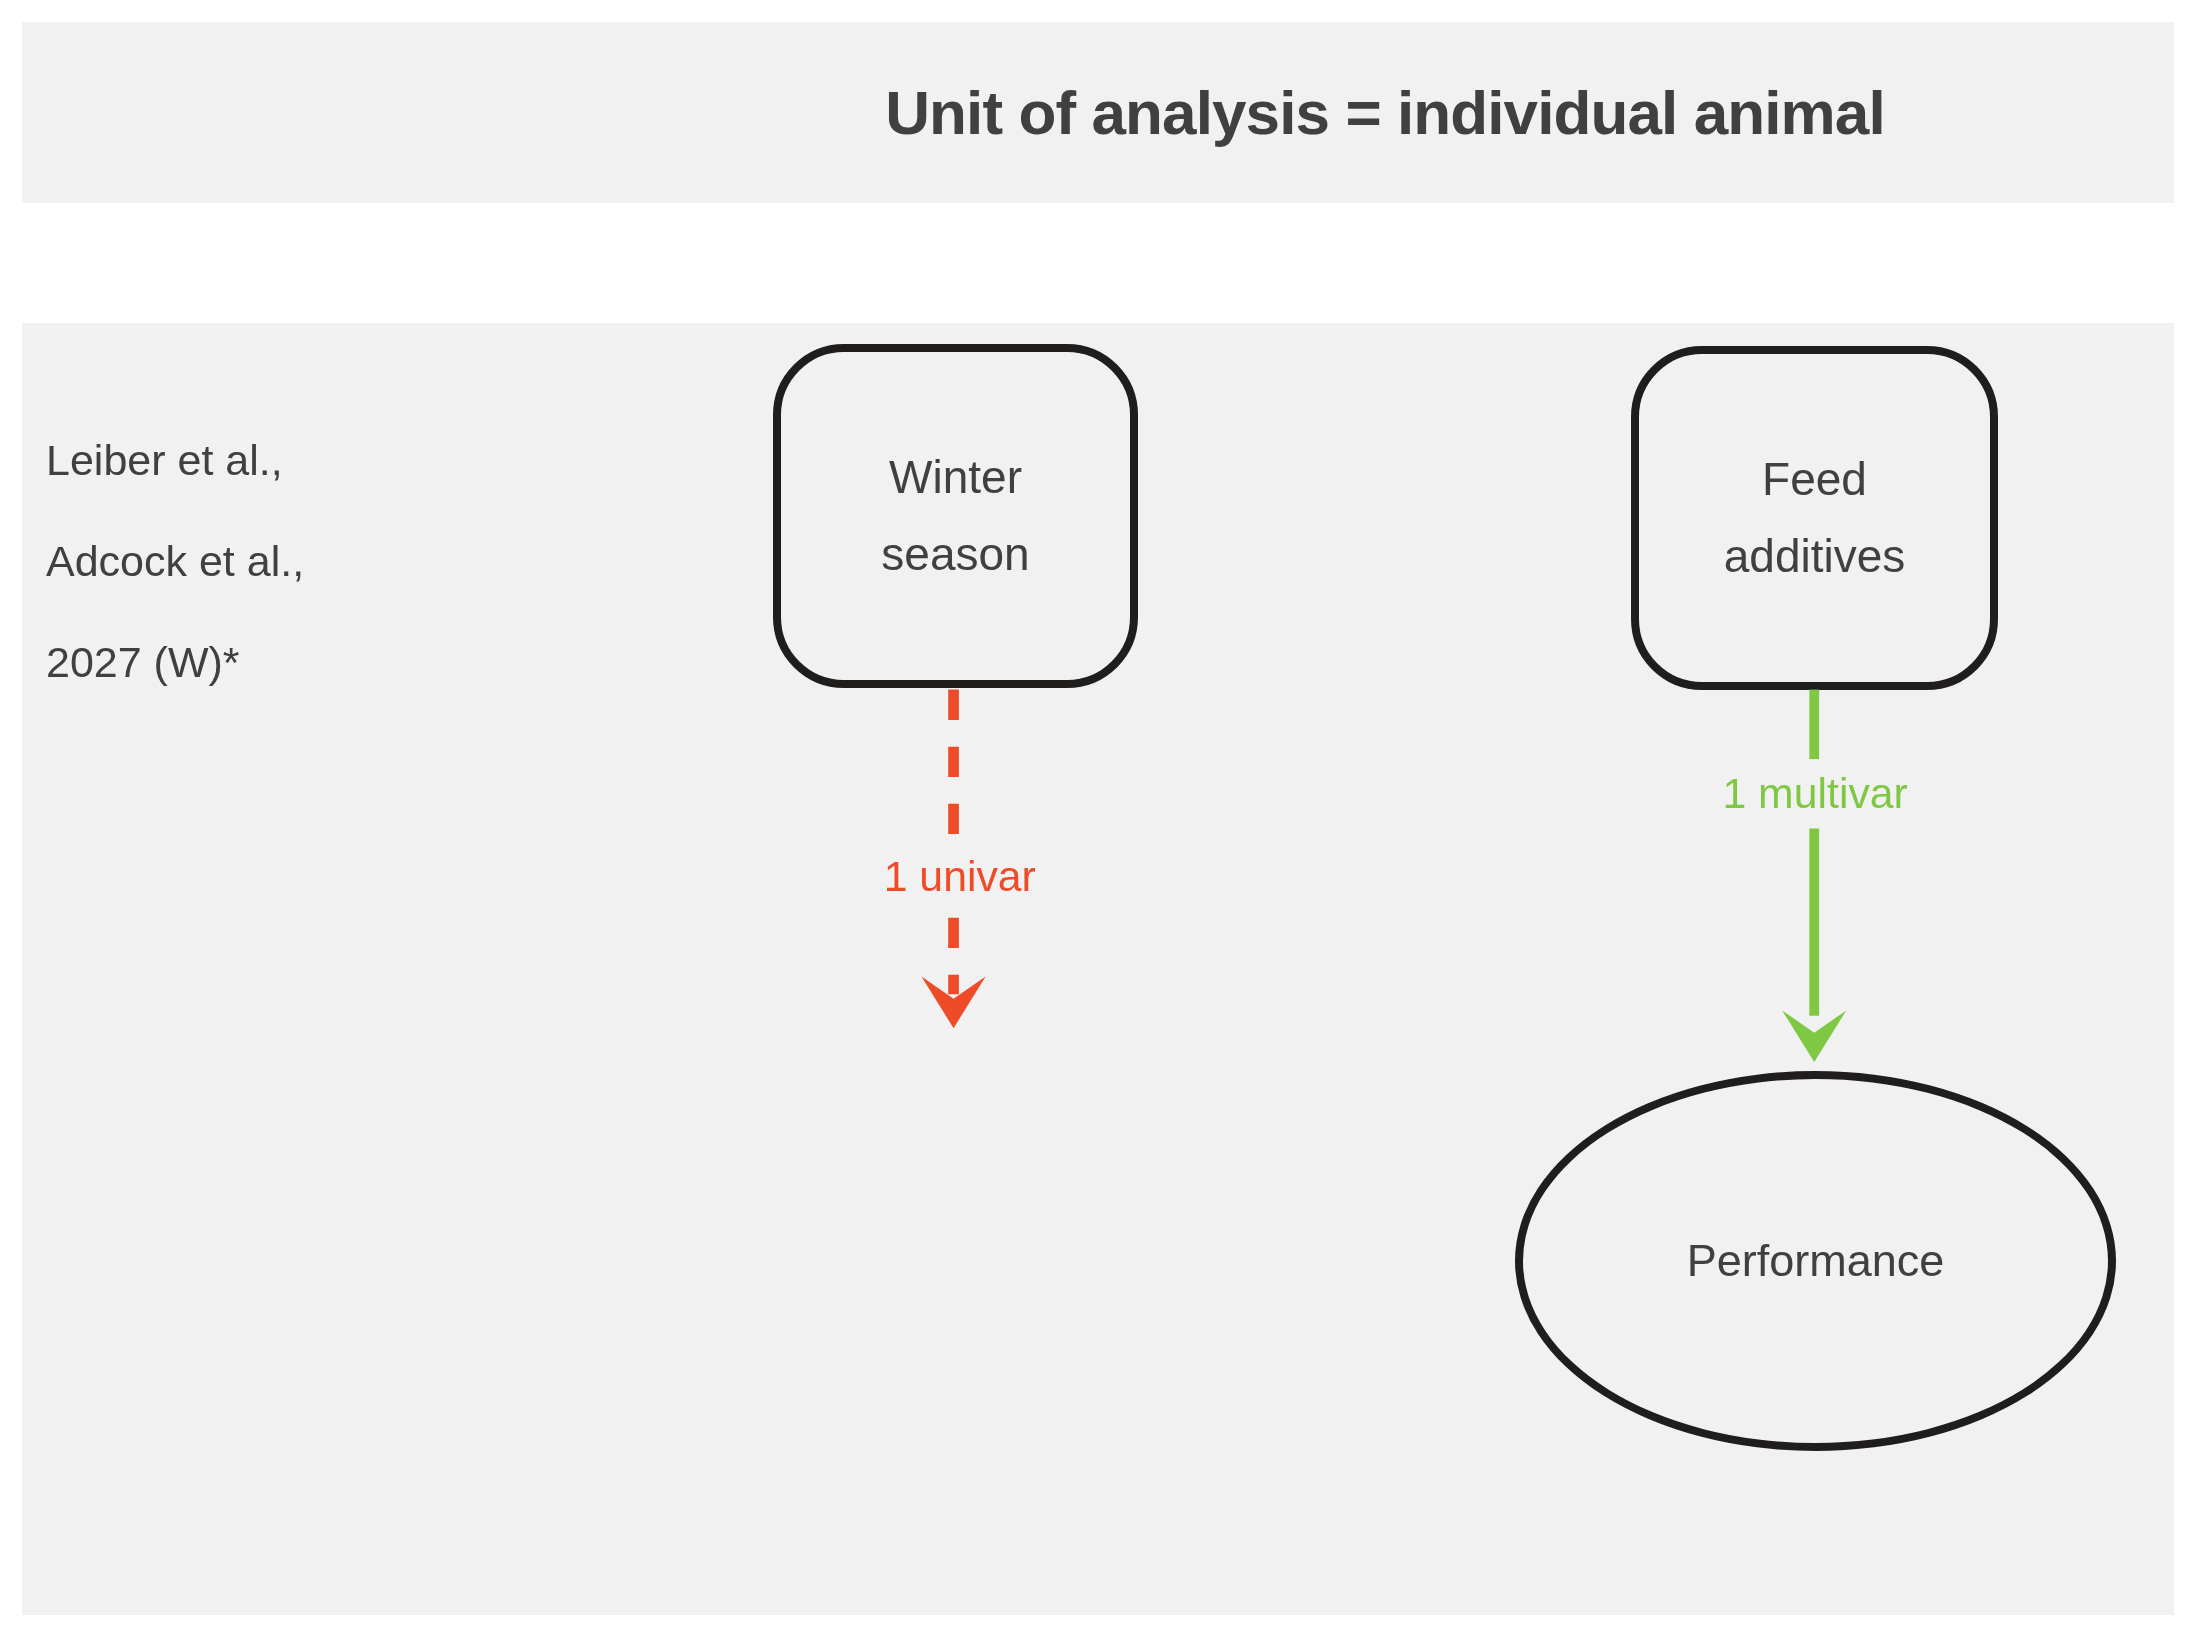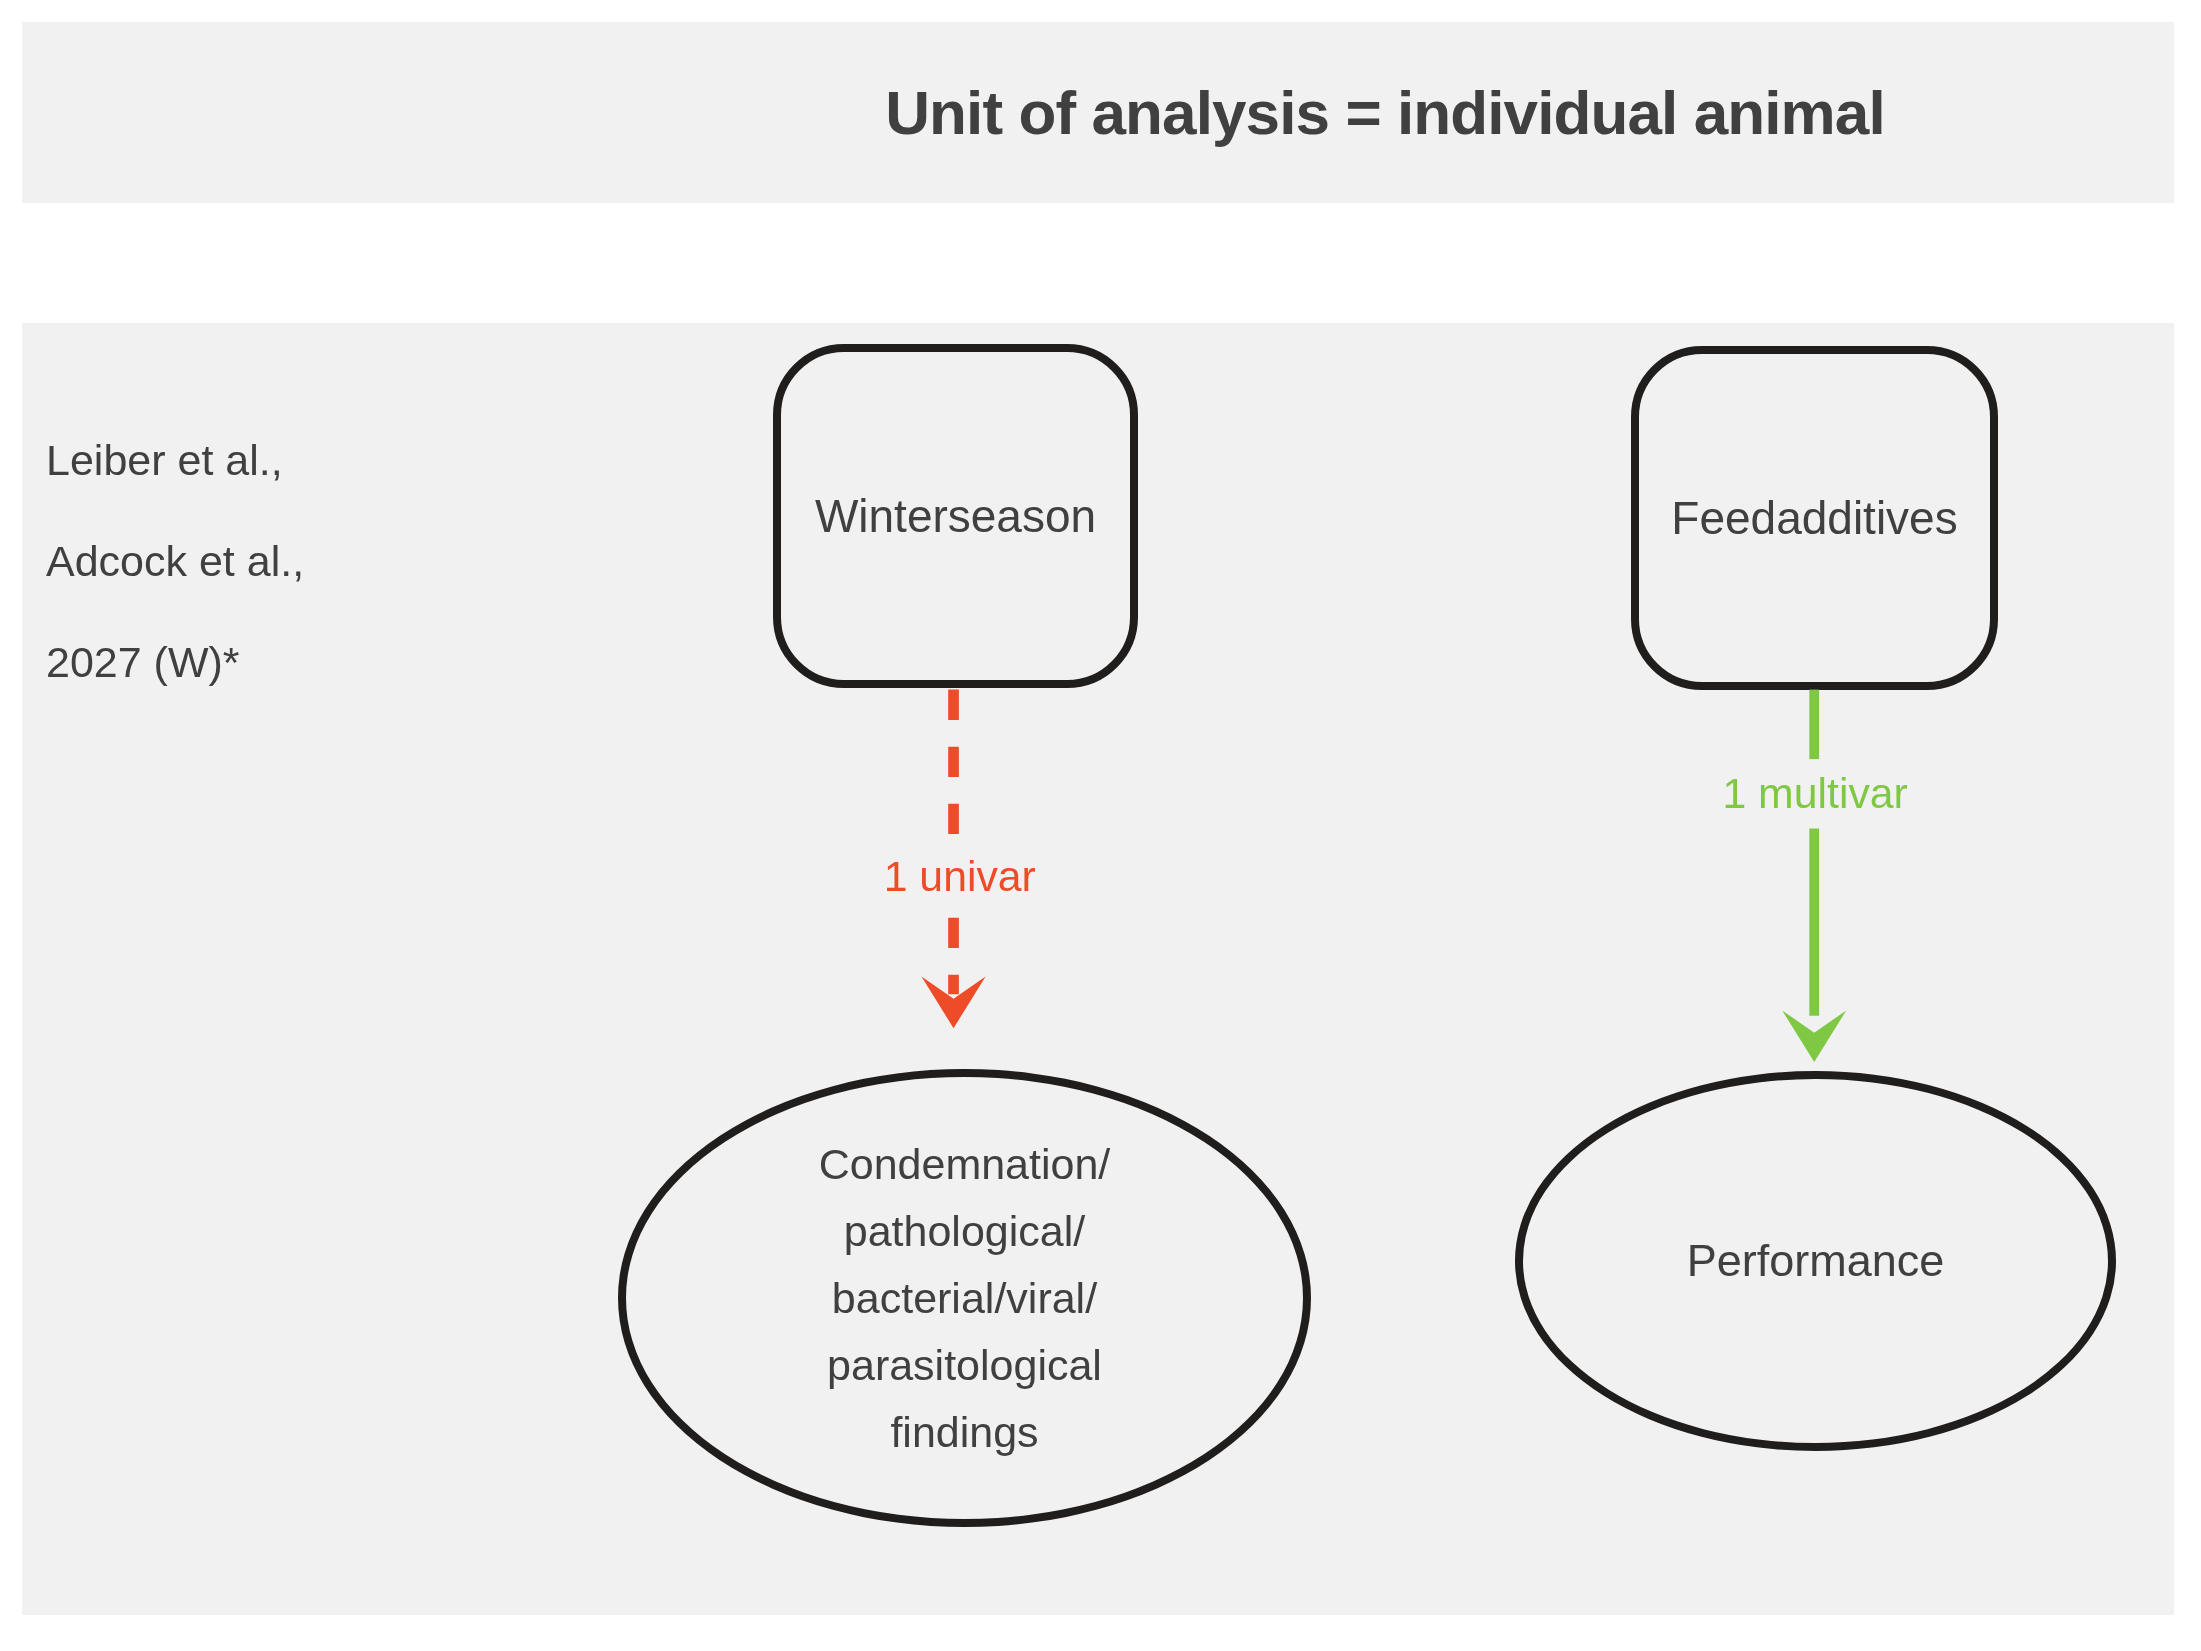--- a/index.html
+++ b/index.html
@@ -22,21 +22,21 @@
   }
 
   #citation-block{
     position:absolute;left:46px;top:410px;width:356px;
     text-align:left;font-size:43px;line-height:101px;
   }
 
   .node-box{
     position:absolute;
     border:8px solid #201d1d;border-radius:71px;
-    display:flex;flex-direction:row;align-items:center;justify-content:center;
+    display:flex;flex-direction:column;align-items:center;justify-content:center;
     text-align:center;font-size:46px;line-height:77px;
     background:transparent;
     box-sizing:border-box;
   }
   #winter-box{left:773px;top:344px;width:365px;height:344px;}
   #feed-box{left:1631px;top:346px;width:367px;height:344px;}
 
   .node-ellipse{
     position:absolute;
     border:8px solid #201d1d;border-radius:50%;
@@ -70,27 +70,20 @@
   <div id="winter-box" class="node-box">
     <div>Winter</div>
     <div>season</div>
   </div>
 
   <div id="feed-box" class="node-box">
     <div>Feed</div>
     <div>additives</div>
   </div>
 
-  <div id="condemnation-ellipse" class="node-ellipse">
-    <div>Condemnation/</div>
-    <div>pathological/</div>
-    <div>bacterial/viral/</div>
-    <div>parasitological</div>
-    <div>findings</div>
-  </div>
 
   <div id="performance-ellipse" class="node-ellipse">
     <div>Performance</div>
   </div>
 
   <svg id="arrow-layer" width="2202" height="1651" viewBox="0 0 2471 1853">
 
     <g>
       <line x1="1070" y1="774" x2="1070" y2="938" stroke="#ee4b28" stroke-width="12" stroke-dasharray="34 30"></line>
       <text x="1077" y="1000" text-anchor="middle" fill="#ee4b28" class="arrow-label">1 univar</text>

